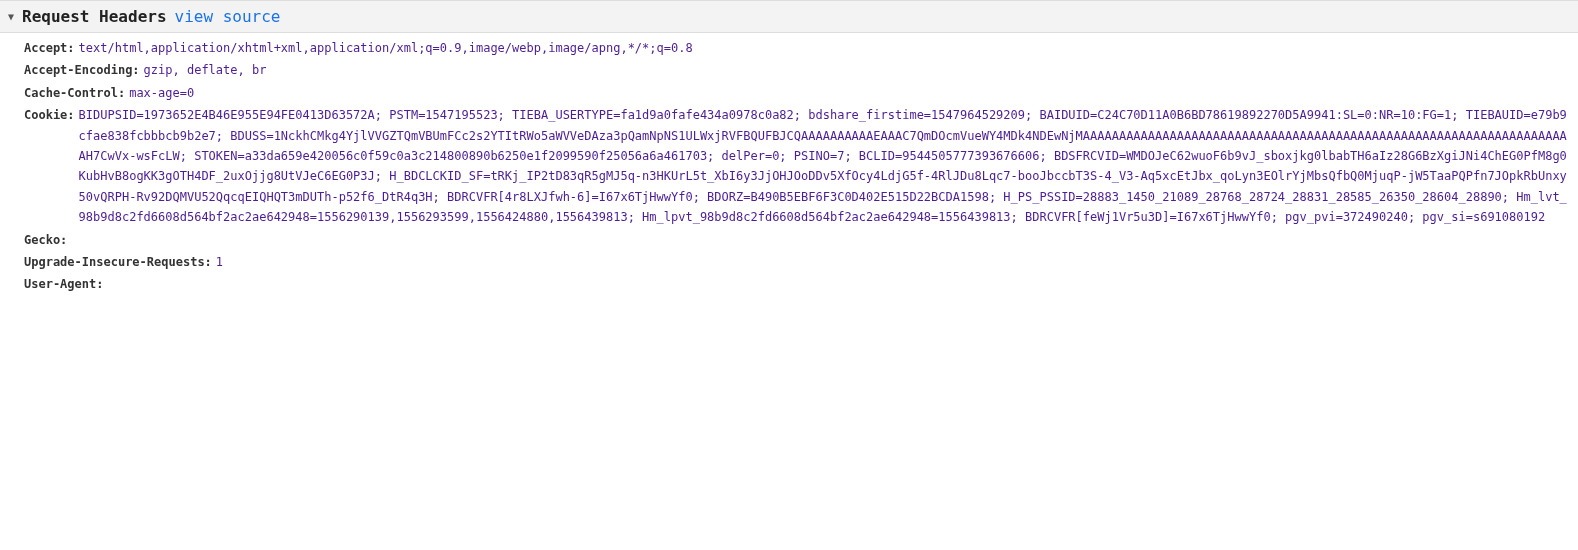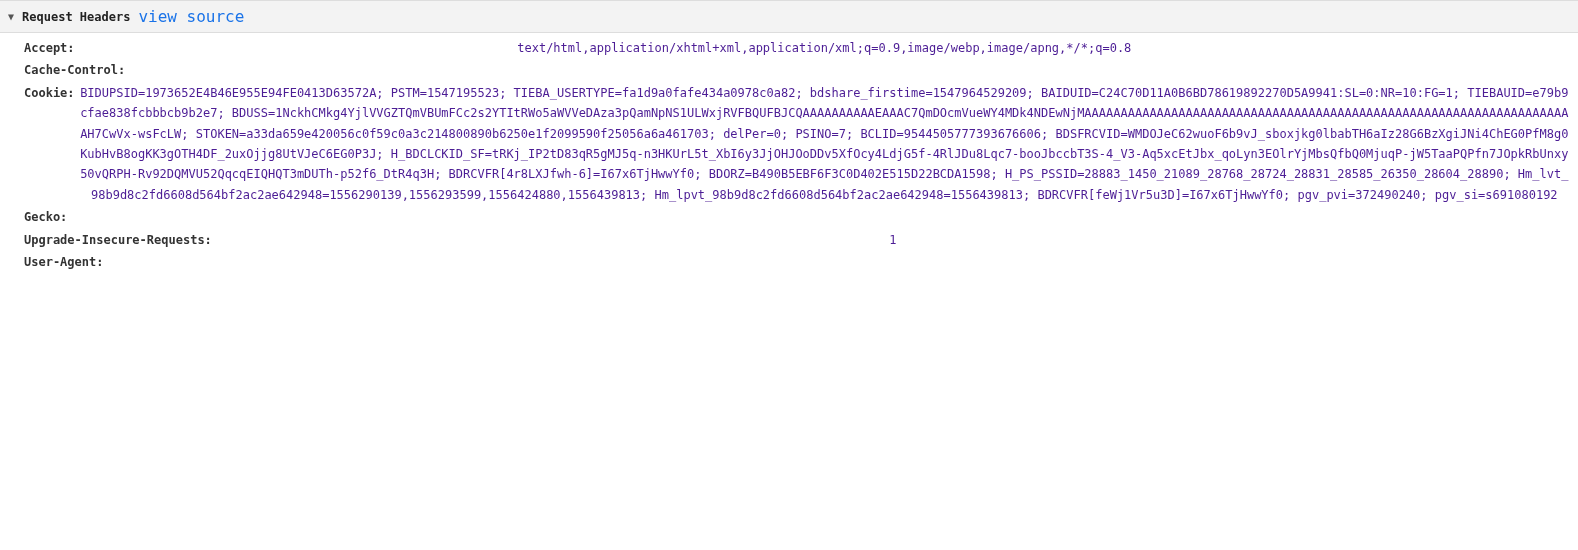--- a/index.html
+++ b/index.html
@@ -28,39 +28,38 @@
       gap: 8px;
     }
     .toggle-arrow {
       font-size: 10px;
       color: #555;
       cursor: pointer;
       user-select: none;
     }
     .panel-title {
       font-weight: bold;
-      font-size: 12px;
+      font-size: 16px;
       color: #222;
     }
     .view-source-link {
       color: #1a73e8;
       text-decoration: none;
       font-size: 16px;
       cursor: pointer;
     }
     .headers-content {
       padding: 4px 8px 8px 24px;
       line-height: 1.7;
     }
     .header-row {
       display: flex;
       flex-wrap: wrap;
       align-items: baseline;
       padding: 1px 0;
-      text-align: center;
     }
     .header-name {
       font-weight: bold;
       color: #333;
       white-space: nowrap;
       margin-right: 4px;
     }
     .header-value {
       color: #4c1d95;
       word-break: break-all;
@@ -75,21 +74,26 @@
     <span class="toggle-arrow">▼</span>
     <span class="panel-title">Request Headers</span>
     <a class="view-source-link">view source</a>
   </div>
   <div class="headers-content" id="headers-list">
   <div class="header-row">
         <span class="header-name">Accept:</span>
         <span class="header-value">text/html,application/xhtml+xml,application/xml;q=0.9,image/webp,image/apng,*/*;q=0.8</span>
       </div>
       <div class="header-row">
+        <span class="header-name">Accept-Encoding:</span>
+        <span class="header-value">gzip, deflate, br</span>
+      </div>
+      <div class="header-row">
         <span class="header-name">Cache-Control:</span>
+        <span class="header-value">max-age=0</span>
       </div>
       <div class="header-row">
         <span class="header-name">Cookie:</span>
         <span class="header-value">BIDUPSID=1973652E4B46E955E94FE0413D63572A; PSTM=1547195523; TIEBA_USERTYPE=fa1d9a0fafe434a0978c0a82; bdshare_firstime=1547964529209; BAIDUID=C24C70D11A0B6BD78619892270D5A9941:SL=0:NR=10:FG=1; TIEBAUID=e79b9cfae838fcbbbcb9b2e7; BDUSS=1NckhCMkg4YjlVVGZTQmVBUmFCc2s2YTItRWo5aWVVeDAza3pQamNpNS1ULWxjRVFBQUFBJCQAAAAAAAAAAEAAAC7QmDOcmVueWY4MDk4NDEwNjMAAAAAAAAAAAAAAAAAAAAAAAAAAAAAAAAAAAAAAAAAAAAAAAAAAAAAAAAAAAAAAAAAAAAH7CwVx-wsFcLW; STOKEN=a33da659e420056c0f59c0a3c214800890b6250e1f2099590f25056a6a461703; delPer=0; PSINO=7; BCLID=9544505777393676606; BDSFRCVID=WMDOJeC62wuoF6b9vJ_sboxjkg0lbabTH6aIz28G6BzXgiJNi4ChEG0PfM8g0KubHvB8ogKK3gOTH4DF_2uxOjjg8UtVJeC6EG0P3J; H_BDCLCKID_SF=tRKj_IP2tD83qR5gMJ5q-n3HKUrL5t_XbI6y3JjOHJOoDDv5XfOcy4LdjG5f-4RlJDu8Lqc7-booJbccbT3S-4_V3-Aq5xcEtJbx_qoLyn3EOlrYjMbsQfbQ0MjuqP-jW5TaaPQPfn7JOpkRbUnxy50vQRPH-Rv92DQMVU52QqcqEIQHQT3mDUTh-p52f6_DtR4q3H; BDRCVFR[4r8LXJfwh-6]=I67x6TjHwwYf0; BDORZ=B490B5EBF6F3C0D402E515D22BCDA1598; H_PS_PSSID=28883_1450_21089_28768_28724_28831_28585_26350_28604_28890; Hm_lvt_98b9d8c2fd6608d564bf2ac2ae642948=1556290139,1556293599,1556424880,1556439813; Hm_lpvt_98b9d8c2fd6608d564bf2ac2ae642948=1556439813; BDRCVFR[feWj1Vr5u3D]=I67x6TjHwwYf0; pgv_pvi=372490240; pgv_si=s691080192</span>
       </div>
       <div class="header-row">
         <span class="header-name">Gecko:</span>
       </div>
       <div class="header-row">
         <span class="header-name">Upgrade-Insecure-Requests:</span>

